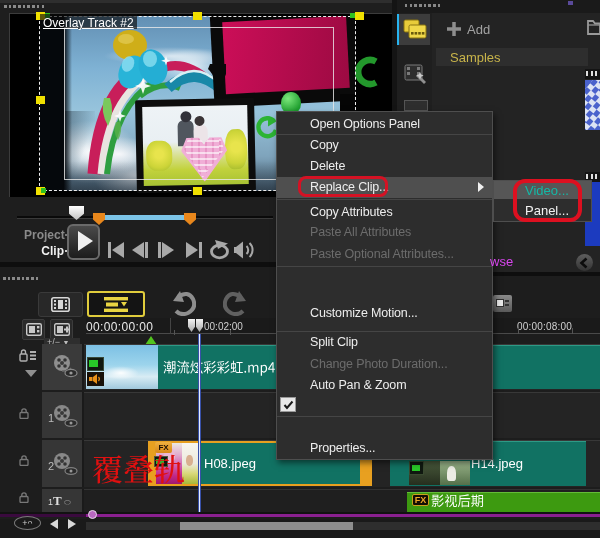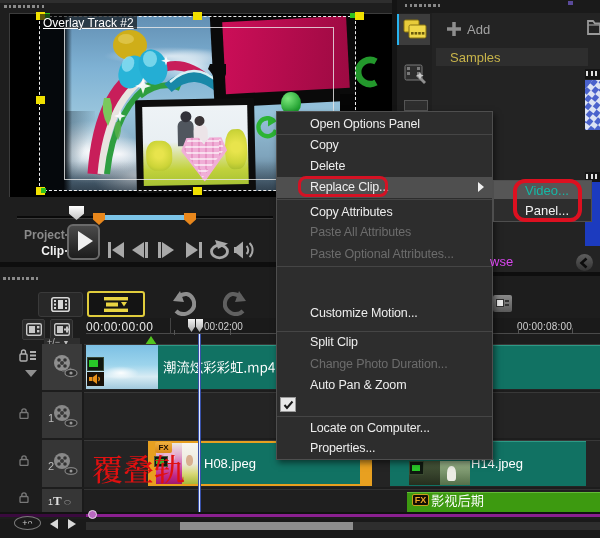--- a/index.html
+++ b/index.html
@@ -453,21 +453,20 @@
   <div class="abs mi" style="top:192px;">Customize Motion...</div>
   <div class="abs sep" style="top:219.5px;"></div>
   <div class="abs mi" style="top:221px;">Split Clip</div>
   <div class="abs mi dis" style="top:243px;">Change Photo Duration...</div>
   <div class="abs mi" style="top:263.5px;">Auto Pan &amp; Zoom</div>
   <div class="abs" style="left:4px;top:286px;width:16px;height:15px;background:#e8e8e8;border:1px solid #999;"></div>
   <svg class="abs" style="left:7px;top:289px;" width="11" height="10" viewBox="0 0 11 10">
         <path d="M1.5 5 L4 8 L9.5 1.5" stroke="#1a1a1a" stroke-width="2" fill="none"></path>
       </svg>
   <div class="abs sep" style="top:304.5px;"></div>
-  <div class="abs mi" style="top:306.5px;">Locate on Computer...</div>
   <div class="abs mi" style="top:327px;">Properties...</div>
 </div>
 <style>
 .mi{left:34px;height:21px;line-height:21px;white-space:nowrap;}
 .mi.dis{color:#6c6c6c;}
 .sep{left:1px;width:215px;height:1px;background:#454545;}
 </style>
 
 <div class="abs" style="left:493px;top:180px;width:99px;height:42px;background:#2d2d2d;border:1px solid #4e4e4e;"></div>
 <div class="abs" style="left:494px;top:181px;width:97px;height:18px;background:#565656;"></div>

